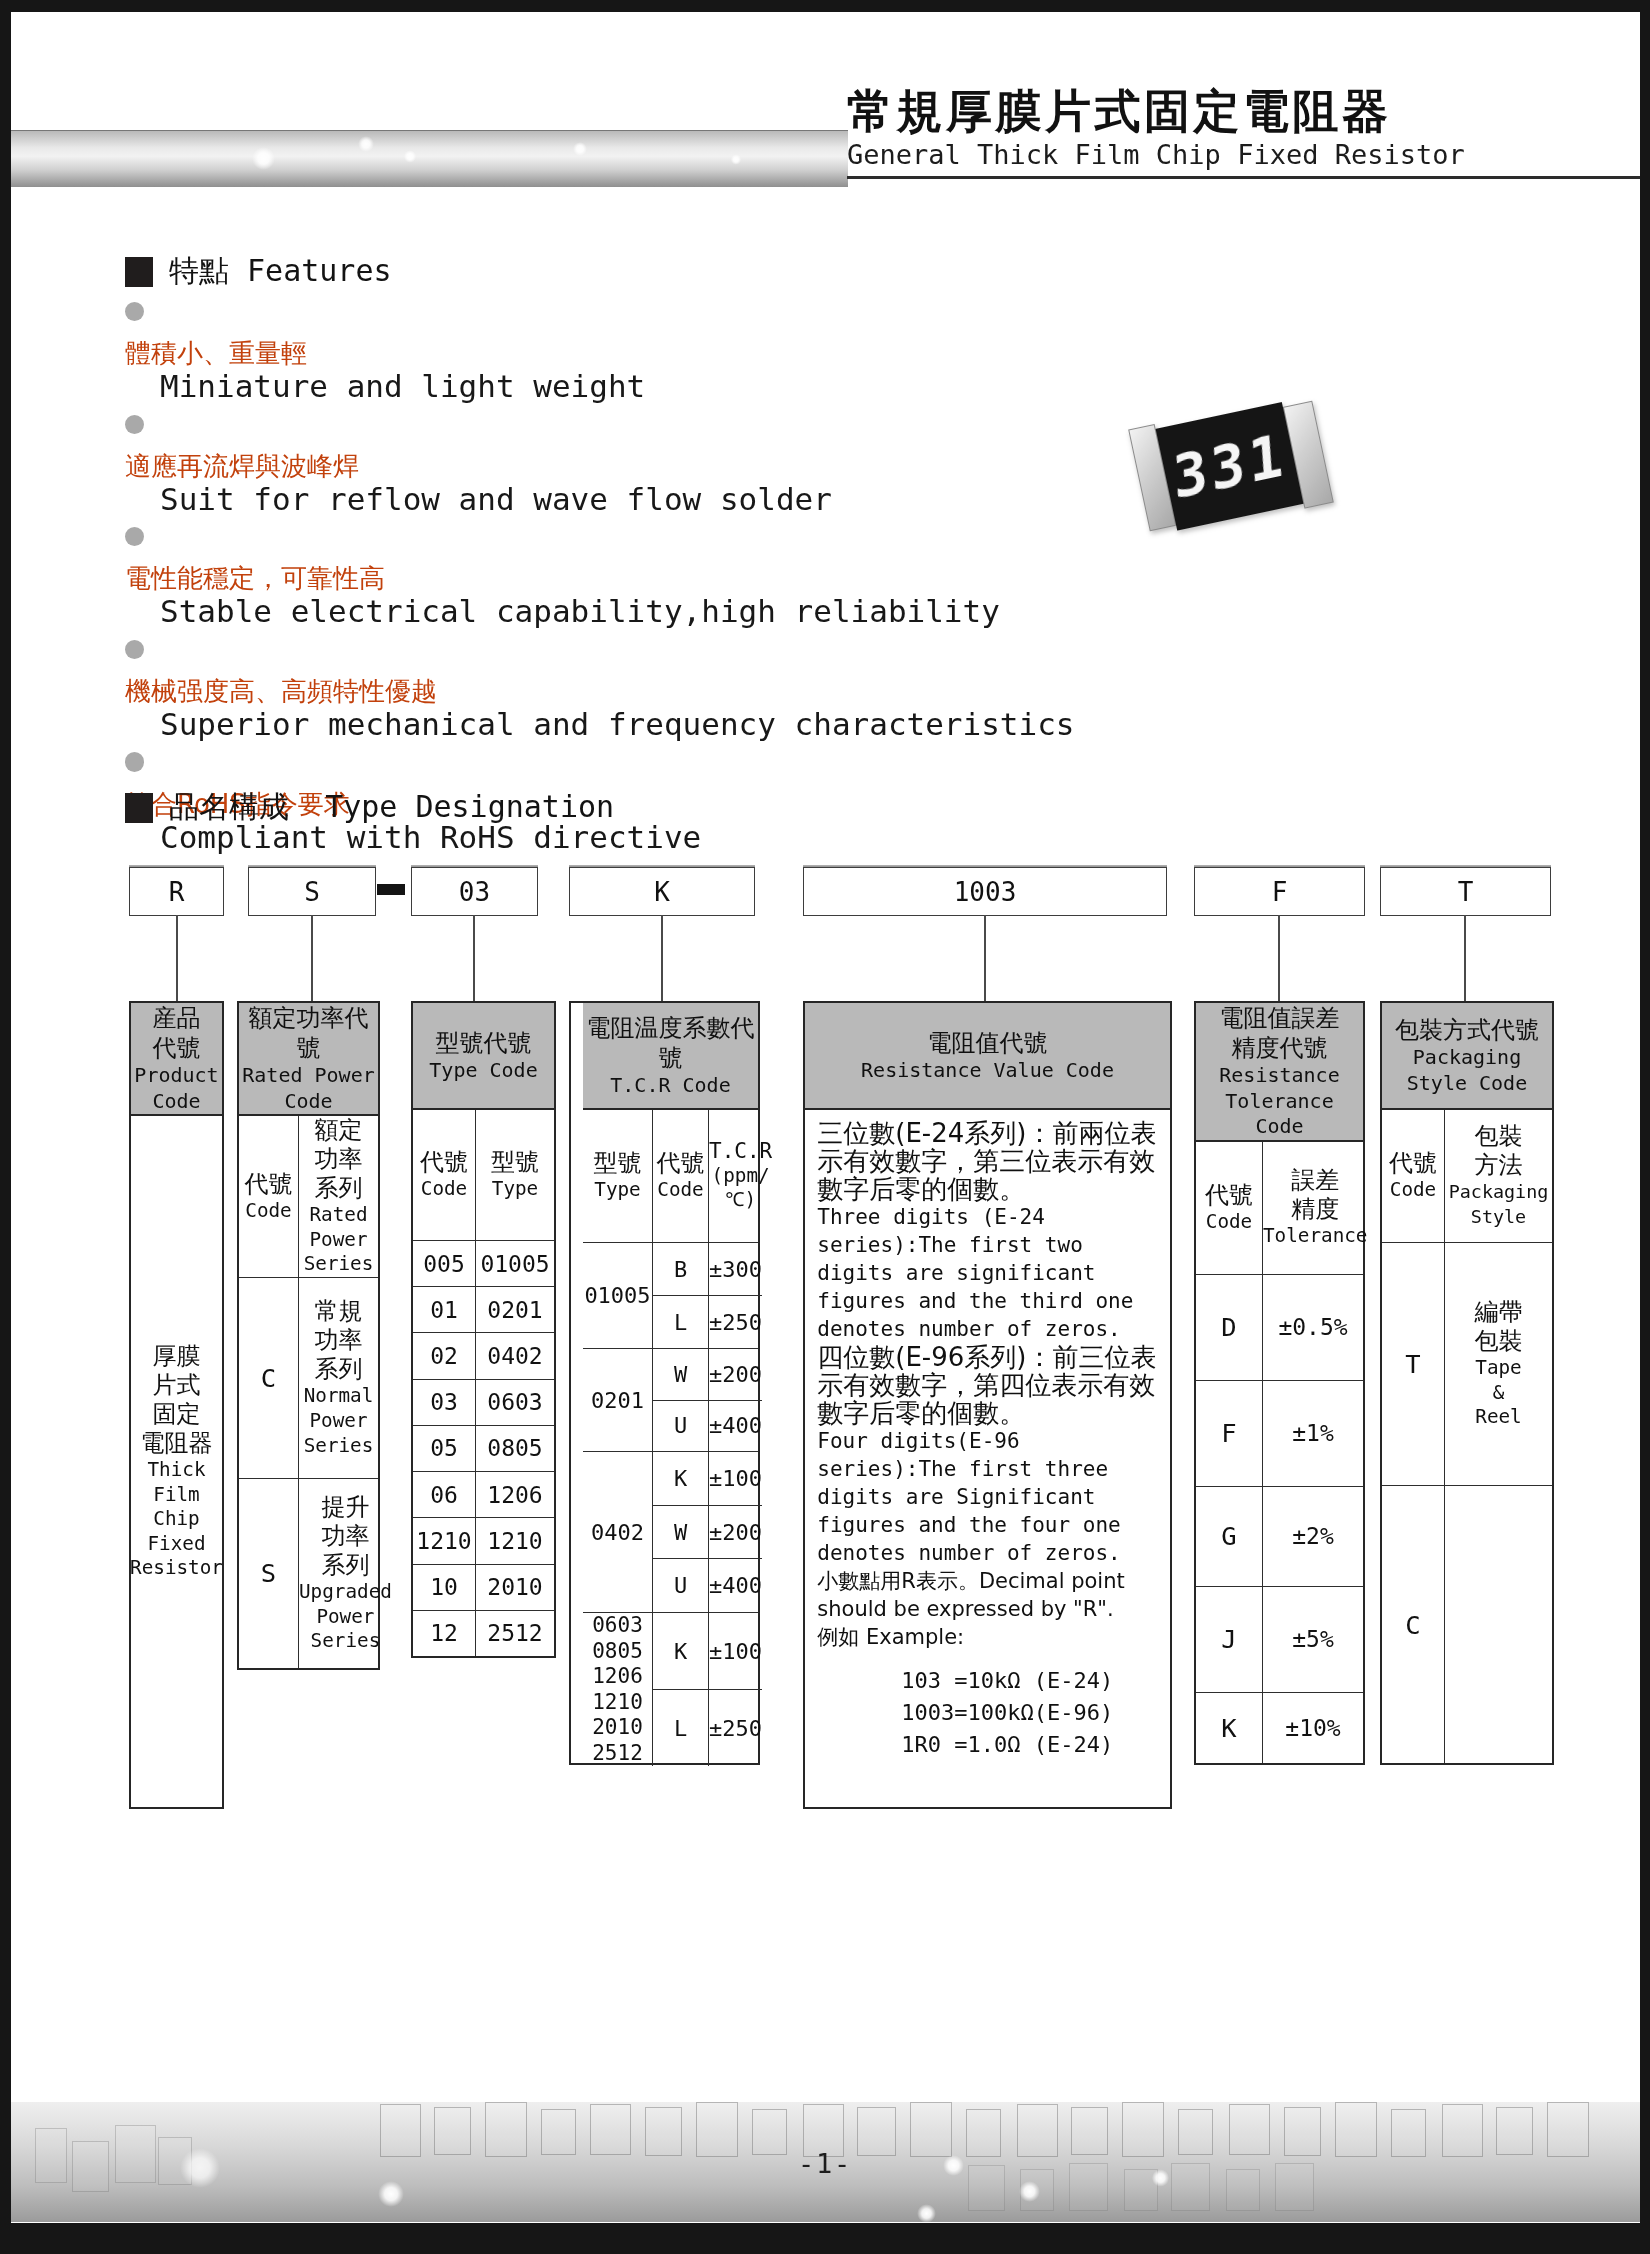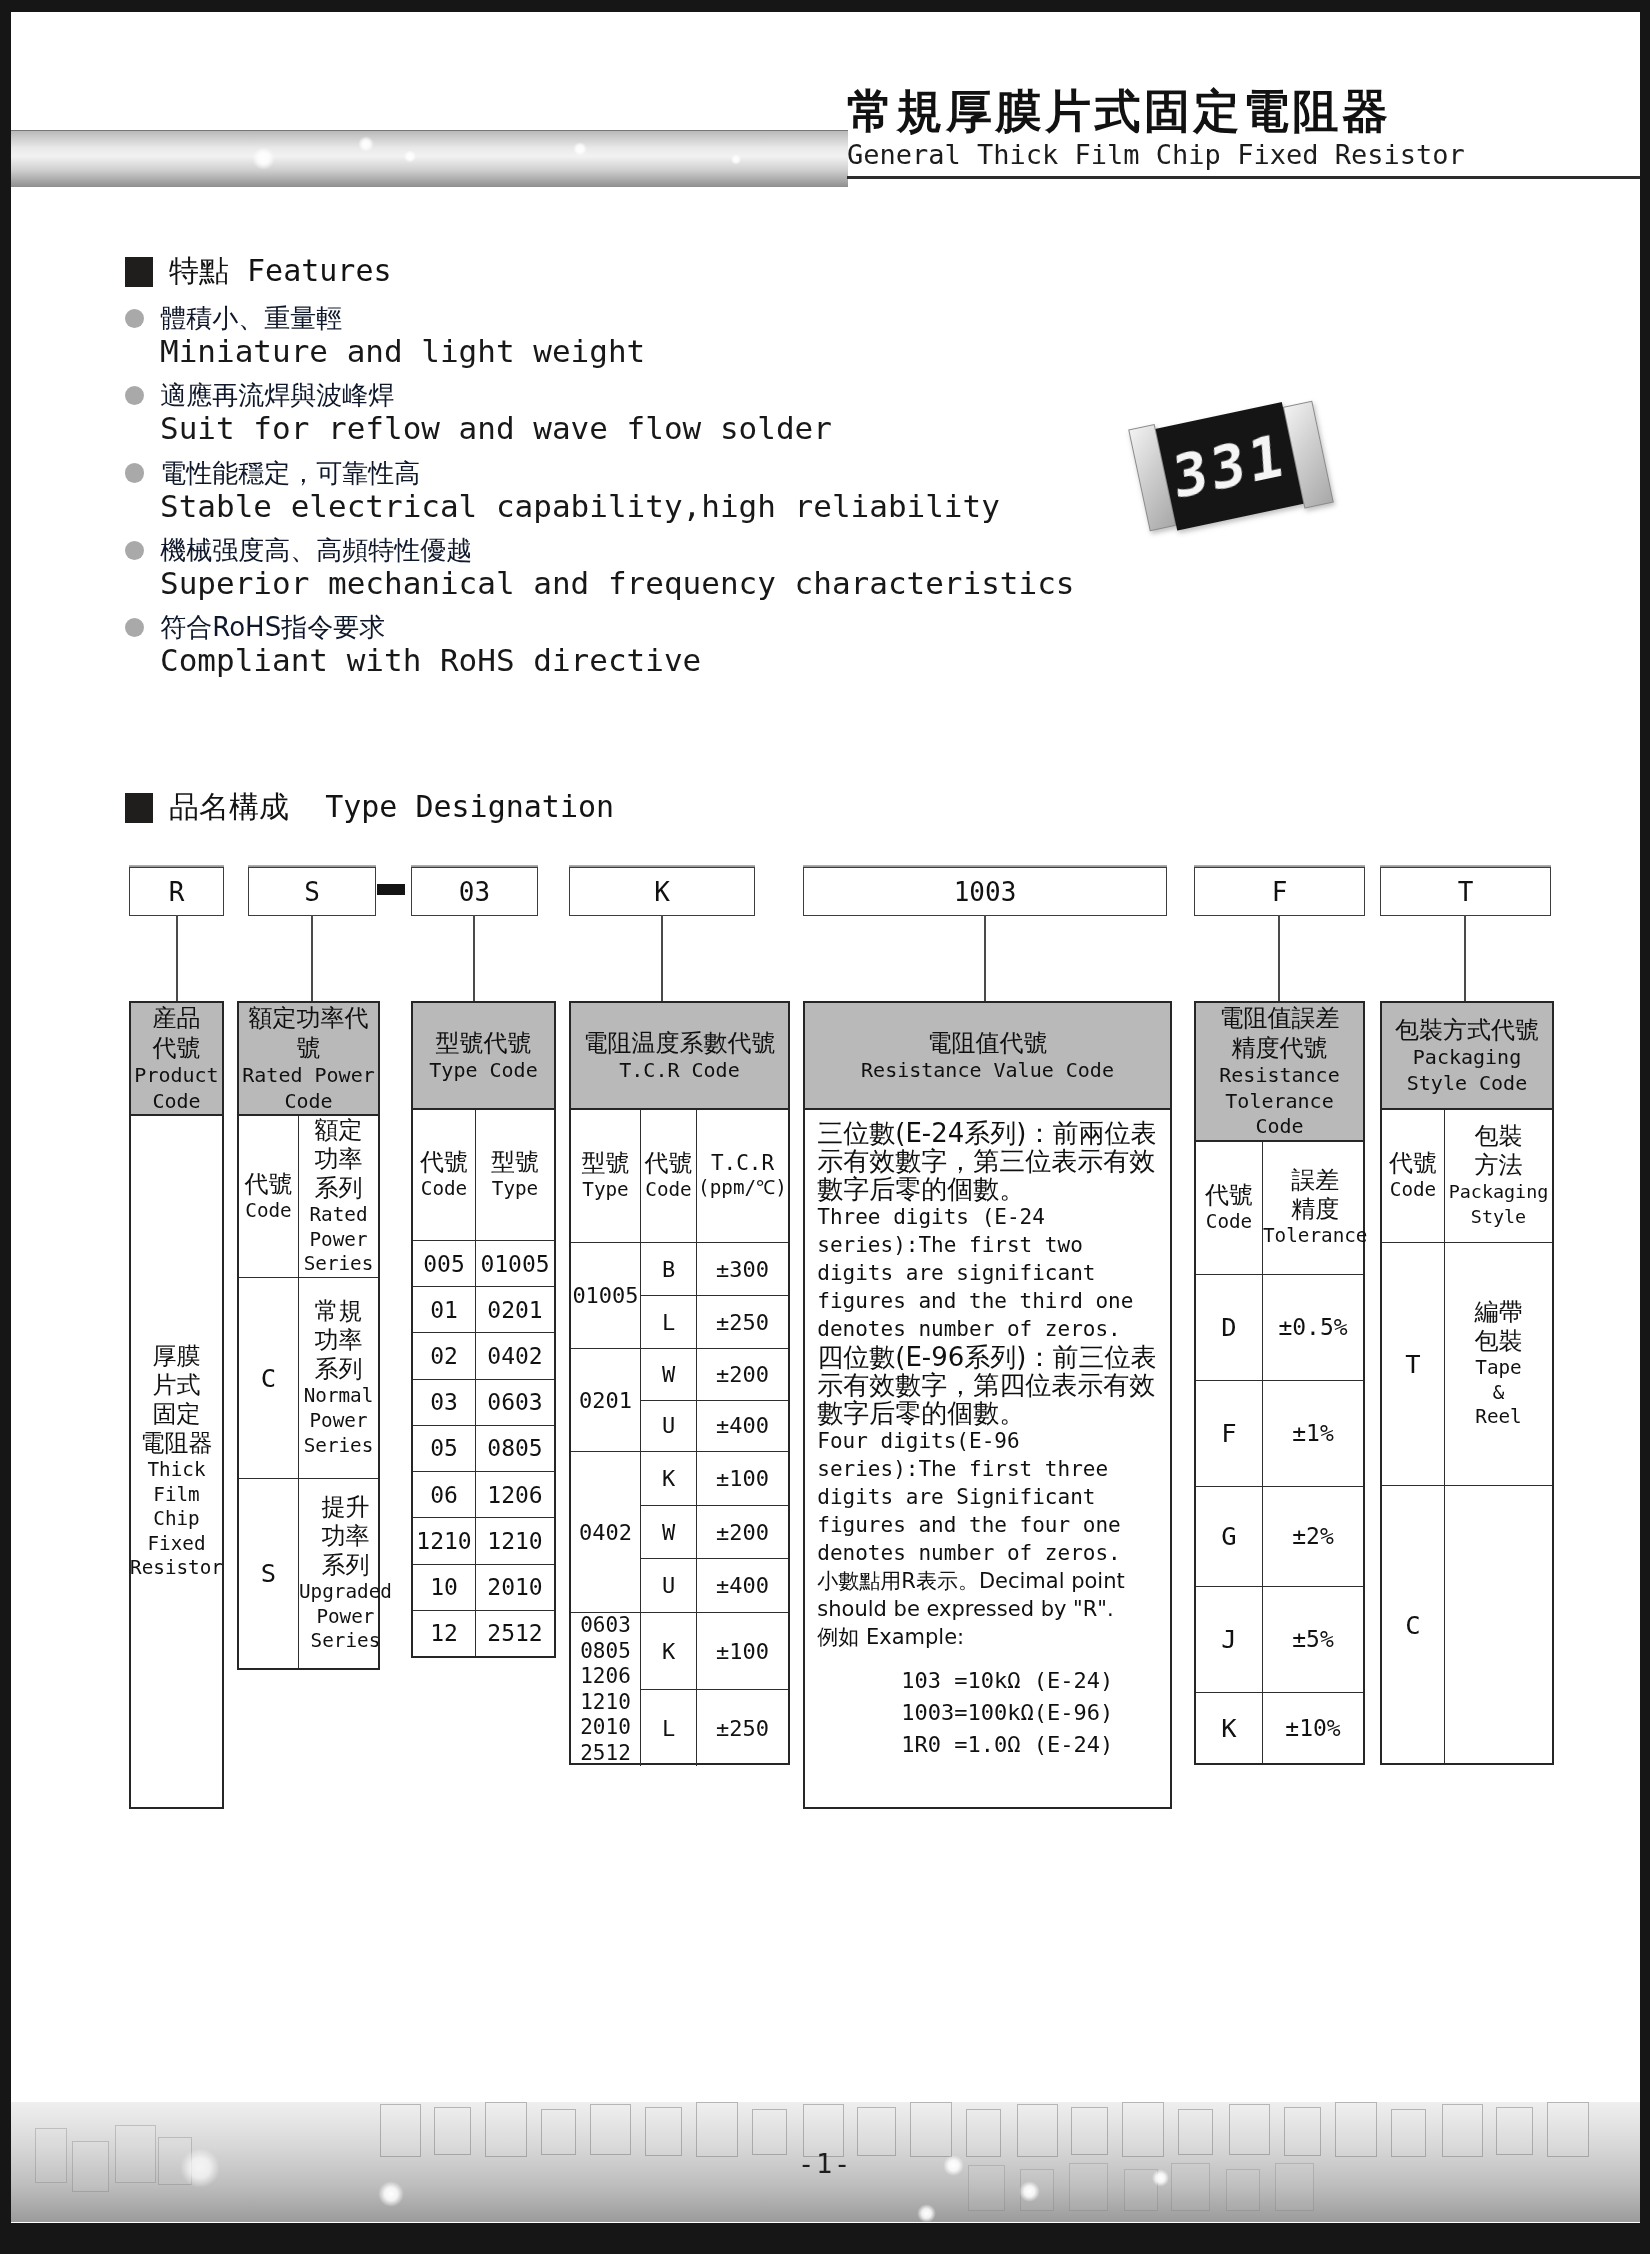--- a/index.html
+++ b/index.html
@@ -26,21 +26,21 @@
   .title-en{font-size:27px;color:#1c1c1c;line-height:33px;letter-spacing:0px;}
 
   
   .sect{position:absolute;display:flex;align-items:center;gap:16px;}
   .sect .sq{width:28px;height:30px;background:#201d1d;}
   .sect .txt{font-size:30px;color:#131313;}
 
   
   .feat{position:absolute;left:125px;top:302px;width:966px;}
   .feat-item{margin-bottom:12.3px;}
-  .feat-cn{display:flex;align-items:center;gap:16px;font-size:26px;line-height:33px;color:#0f172a;}
+  .feat-cn{display:flex;align-items:flex-start;gap:16px;font-size:26px;line-height:33px;color:#c2410c;flex-direction:column;}
   .bullet{width:19.3px;height:19.3px;border-radius:50%;background:#a9a9a9;flex:0 0 19.3px;}
   .feat-en{margin-left:35px;font-size:31px;line-height:32px;color:#181818;}
 
   
   .resistor{position:absolute;left:1138px;top:414px;width:186px;height:104px;
     transform:rotate(-12deg);display:flex;align-items:stretch;
     filter:drop-shadow(1.8px 3.5px 2.6px rgba(0,0,0,.25));}
   .cap{background:linear-gradient(135deg,#f2f2f2 0%,#cfcfcf 45%,#a8a8a8 100%);border:0.9px solid #8a8a8a;}
   .cap.l{width:24.6px;margin:-5.3px 0 5.3px 0;}
   .cap.r{width:28px;margin:5.3px 0 -5.3px 0;}
@@ -287,21 +287,21 @@
     <div style="display:flex;flex:1;" class="bb">
       <div class="cell br code-val" style="flex:0 0 63px;font-size:23px;">10</div>
       <div class="cell code-val" style="flex:1;font-size:23px;">2010</div>
     </div>
     <div style="display:flex;flex:1;">
       <div class="cell br code-val" style="flex:0 0 63px;font-size:23px;">12</div>
       <div class="cell code-val" style="flex:1;font-size:23px;">2512</div>
     </div>
   </div>
 
-  <div class="tcol" style="left:569px;width:221px;height:764px;">
+  <div class="tcol" style="left:569px;width:191px;height:764px;padding-left:12px;">
     <div class="thead">
       <div class="h-cn cjk">電阻温度系數代號</div>
       <div class="h-en mono">T.C.R Code</div>
     </div>
     <div style="display:flex;flex:0 0 132px;" class="bb">
       <div class="cell br vline" style="flex:0 0 70px;">
         <div class="cjk sub-cn">型號</div>
         <div class="sub-en">Type</div>
       </div>
       <div class="cell br vline" style="flex:0 0 56px;">

